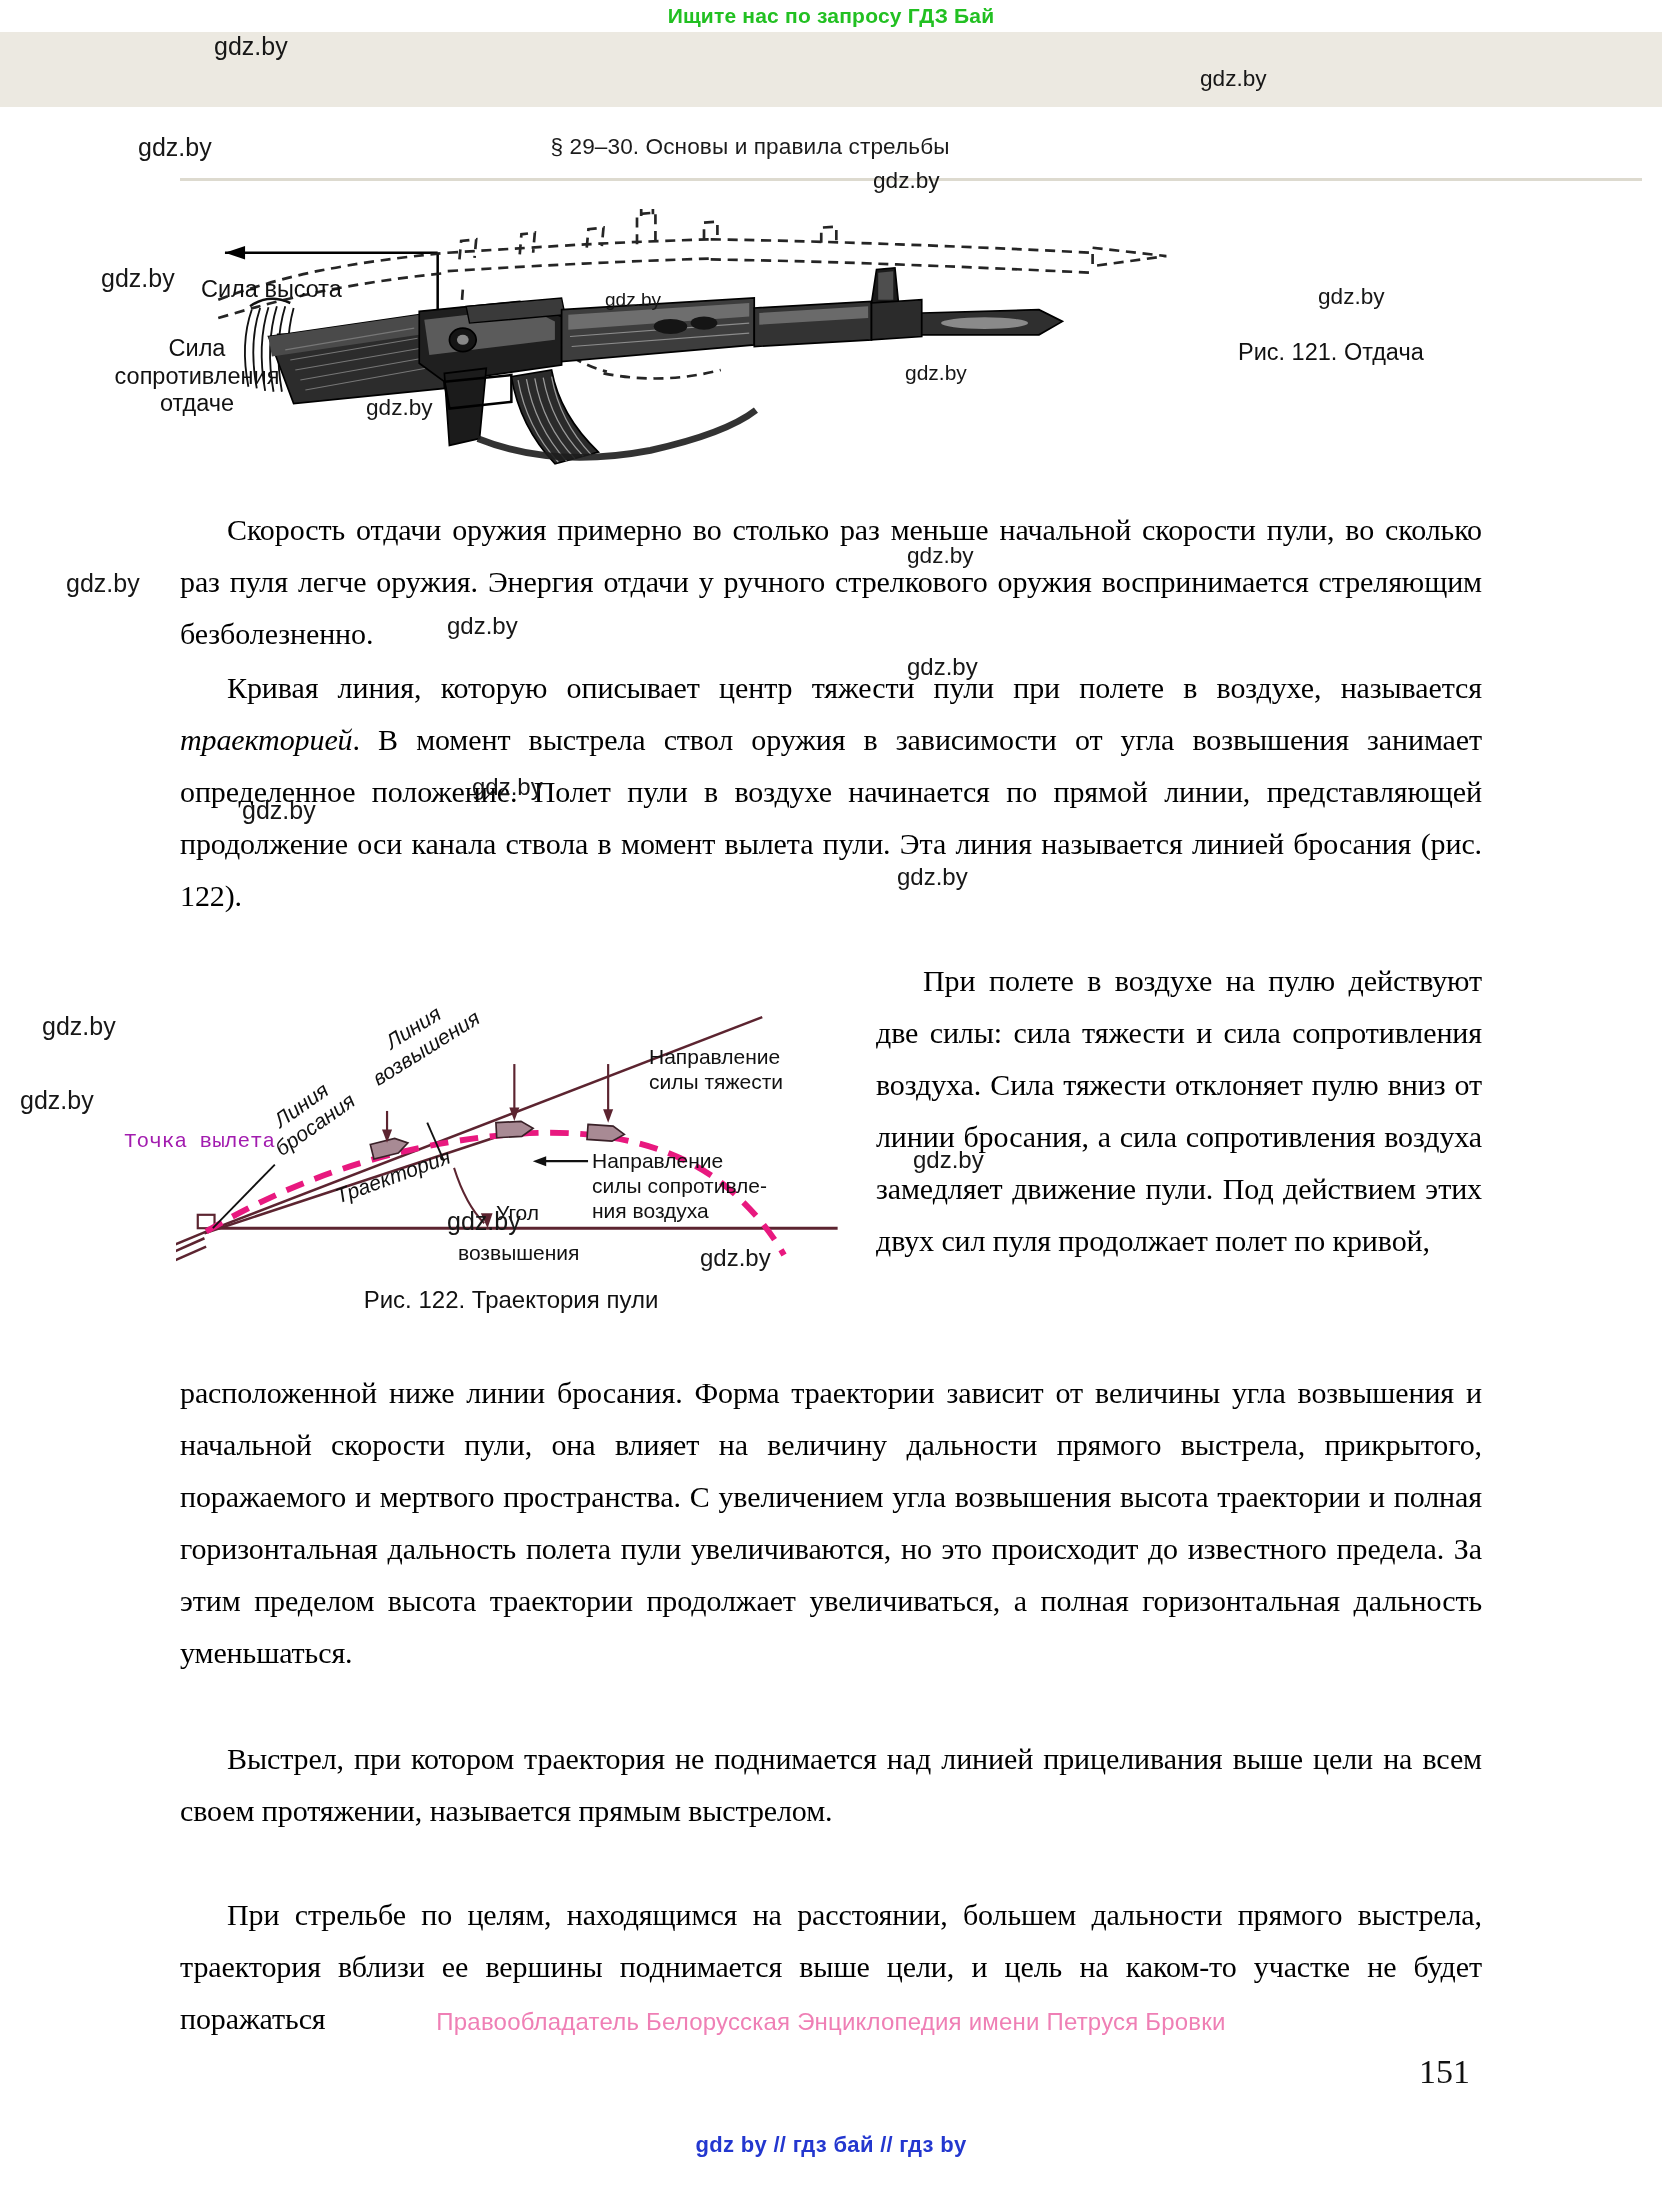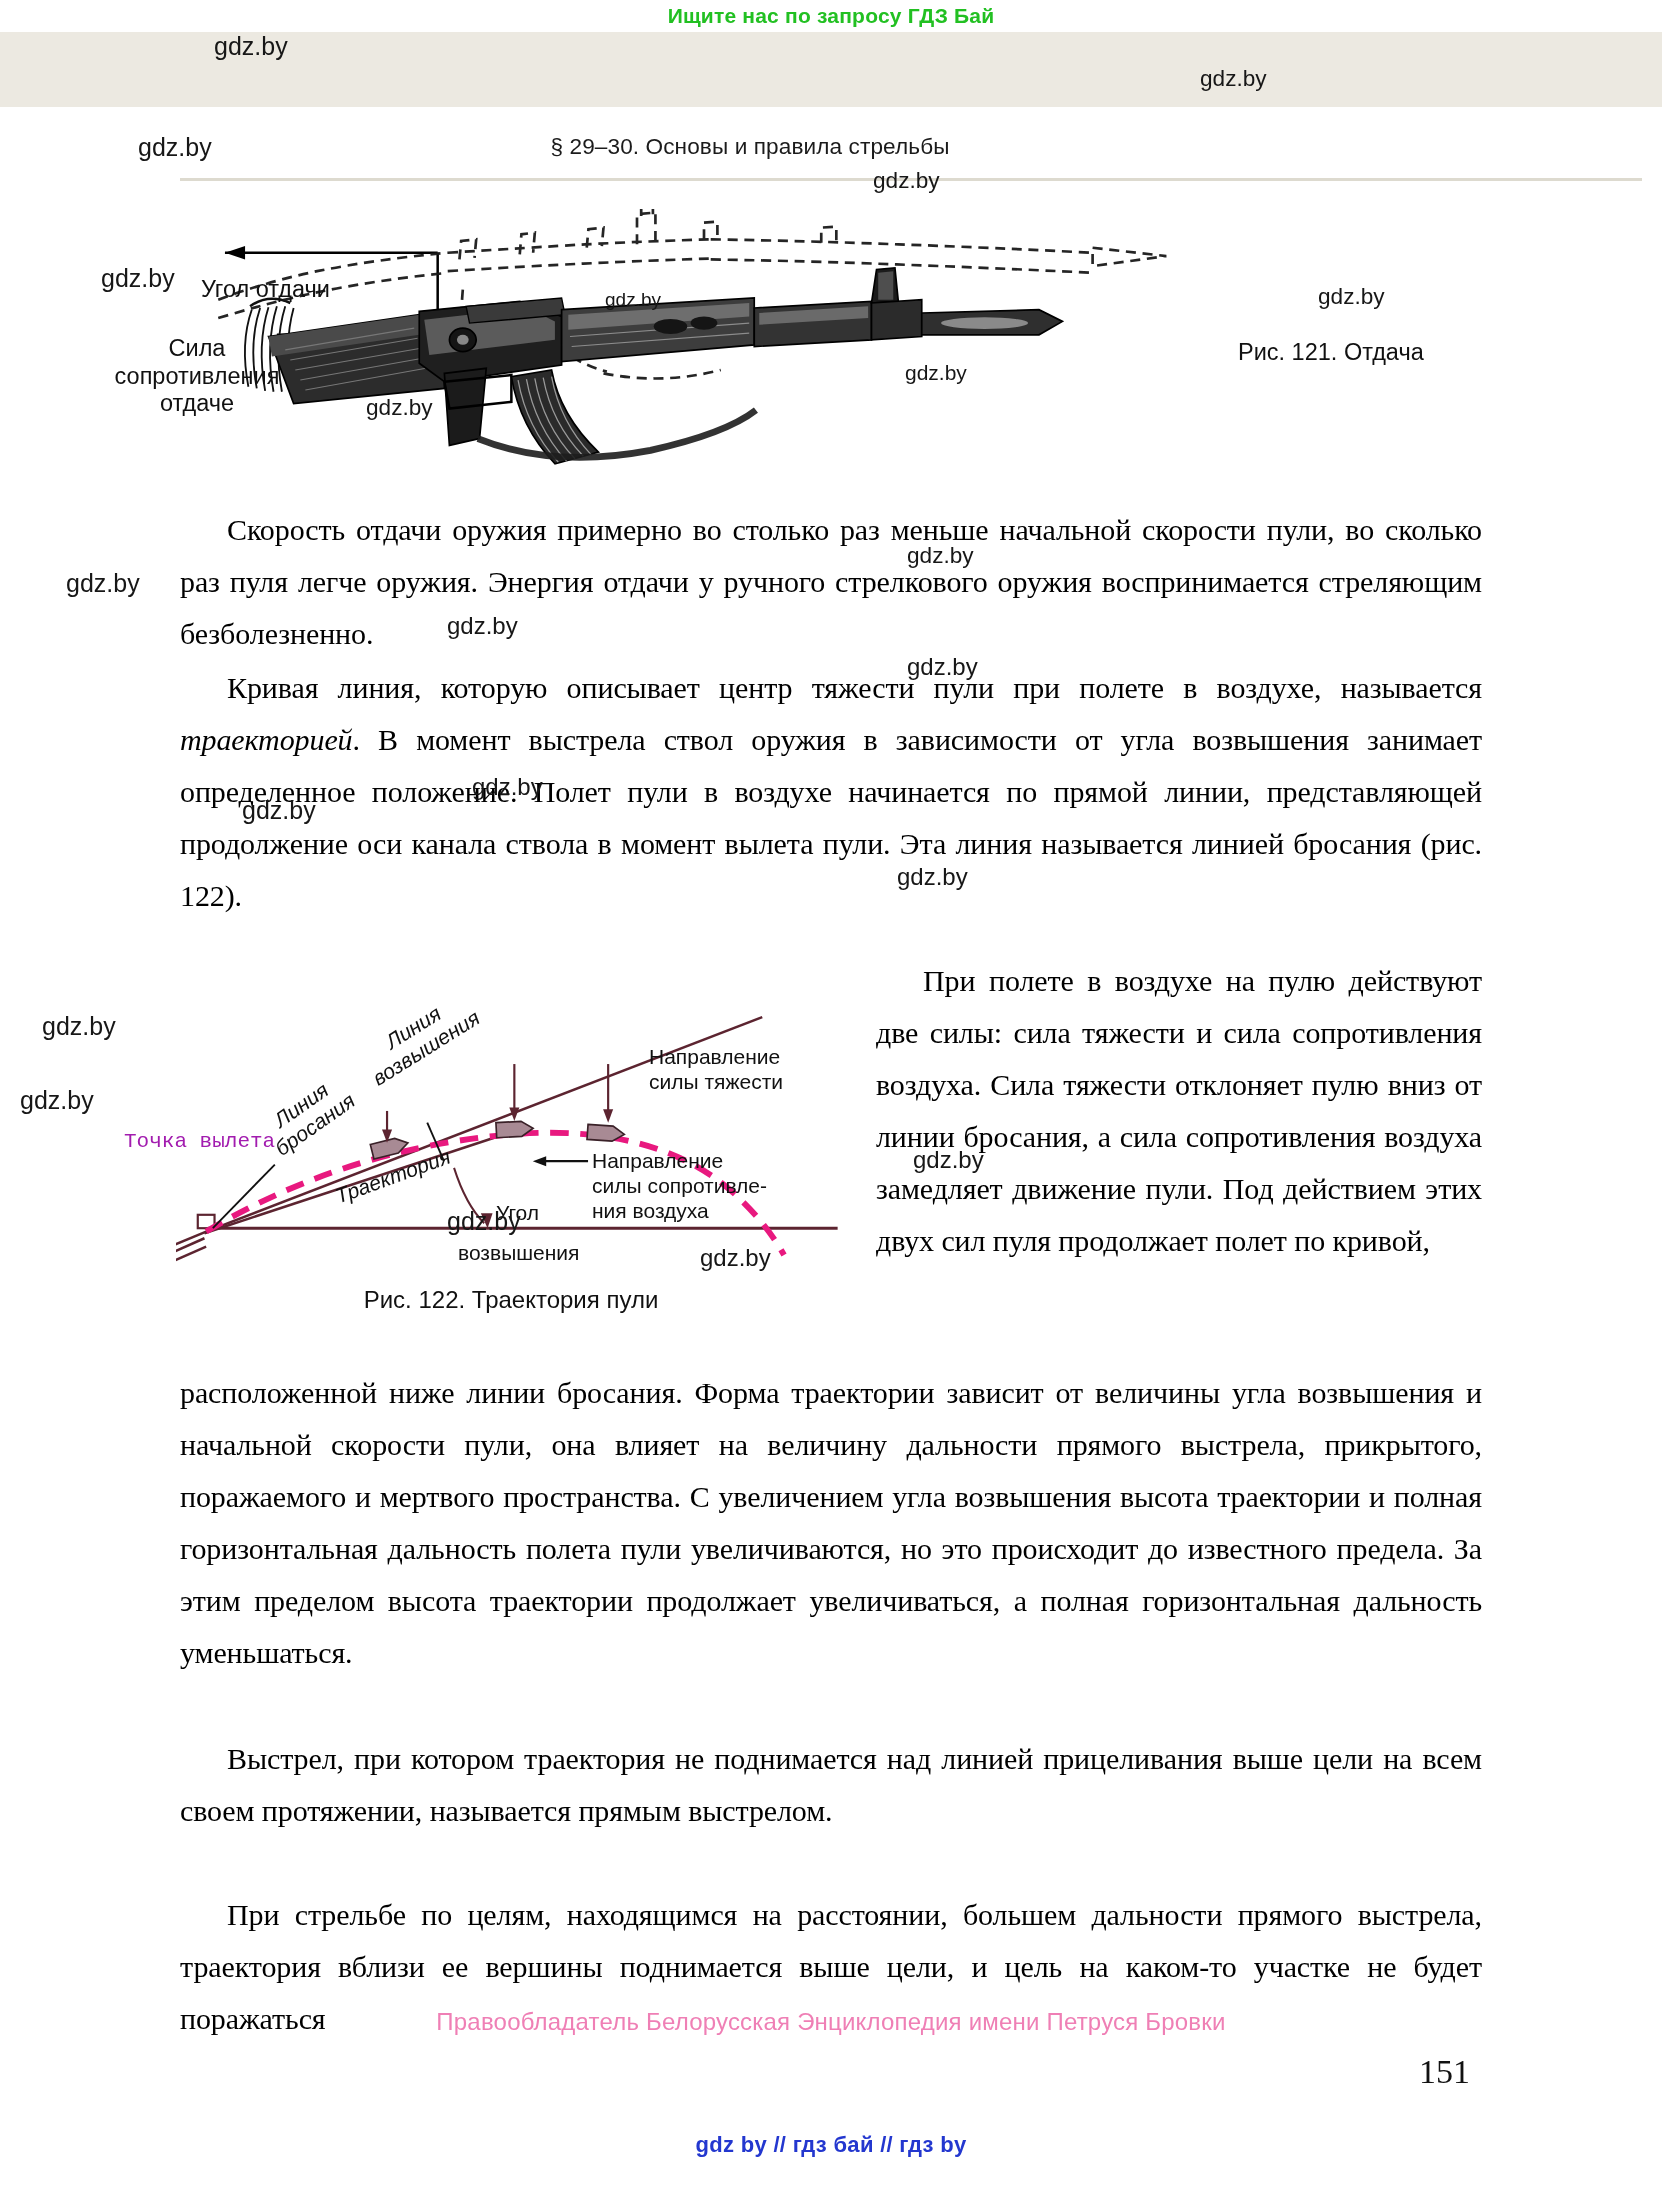--- a/index.html
+++ b/index.html
@@ -289,21 +289,21 @@
         <path d="M438 202 q10 56 48 96"></path>
         <path d="M448 201 q10 54 48 94"></path>
         <path d="M458 200 q10 54 48 94"></path>
       </g>
 
       <path d="M370 274 q90 36 206 14 q90 -20 126 -48" stroke="#1d1d1d" stroke-width="8" fill="none" opacity="0.9"></path>
     </g>
   </svg>
 </div>
 
-<div class="lbl-recoil">Угол отдачи</div>
+<div class="lbl-recoil">Сила высота</div>
 
 <div class="lbl-resist">
   <div>Сила</div>
   <div>сопротивления</div>
   <div>отдаче</div>
 </div>
 
 <div class="fig121-caption">Рис. 121. Отдача</div>
 
 <div class="para" style="top:504px; left:180px; width:1302px;">Скорость отдачи оружия примерно во столько раз меньше начальной скорости пули, во сколько раз пуля легче оружия. Энергия отдачи у ручного стрелкового оружия воспринимается стреляющим безболезненно.</div>

